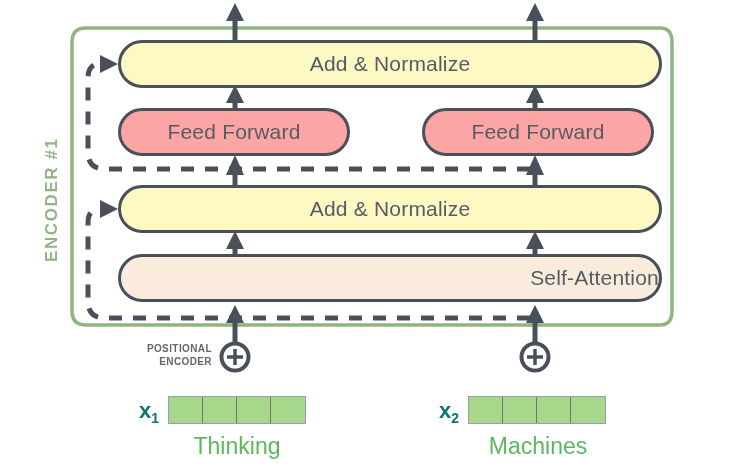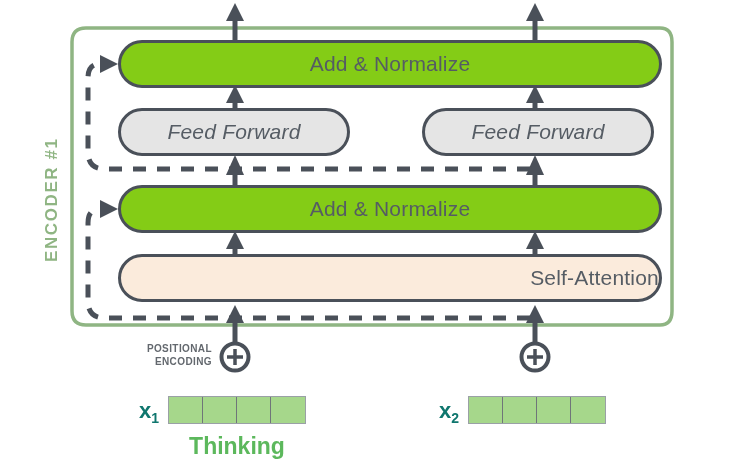--- a/index.html
+++ b/index.html
@@ -30,25 +30,24 @@
     border: 3px solid #4A5059;
     border-radius: 26px;
     display: flex;
     align-items: center;
     justify-content: center;
     color: #555C64;
     font-size: 21px;
     letter-spacing: 0.2px;
   }
   .block-addnorm {
-    background: #84cc16;
+    background: #fef9c3;
   }
   .block-ff {
-    background: #e5e5e5;
-    font-style: italic;
+    background: #fca5a5;
   }
   .block-attn {
     background: #FBEBDC;
     justify-content: flex-end;
   }
   .encoder-label {
     position: absolute;
     color: #8FB583;
     font-size: 17px;
     font-weight: 700;
@@ -91,21 +90,21 @@
     white-space: nowrap;
   }
   .x-label sub {
     font-size: 14px;
     font-weight: 700;
   }
   .word-label {
     position: absolute;
     color: #5CB85C;
     font-size: 23px;
-    font-weight: 700;
+    font-weight: 400;
     white-space: nowrap;
     text-align: center;
   }
 </style>
 </head>
 <body>
 
 <div id="stage">
 
   <svg class="svg-layer" viewBox="0 0 731 469">
@@ -196,21 +195,21 @@
   <div class="block block-addnorm" style="left:118px; top:185px; width:544px; height:48px;">
     <span>Add &amp; Normalize</span>
   </div>
 
   <div class="block block-attn" style="left:118px; top:254px; width:544px; height:48px;">
     <span>Self-Attention</span>
   </div>
 
   <div class="pos-enc-label" style="left: 112px; top: 342px; width: 100px;">
     <div>POSITIONAL</div>
-    <div>ENCODING</div>
+    <div>ENCODER</div>
   </div>
 
   <div class="x-label" style="left: 139px; top: 398px;">
     <span>x</span><sub>1</sub>
   </div>
   <div class="token-row" style="left: 168px; top: 396px;">
     <div class="token-cell"></div>
     <div class="token-cell"></div>
     <div class="token-cell"></div>
     <div class="token-cell"></div>
@@ -219,14 +218,15 @@
 
   <div class="x-label" style="left: 439px; top: 398px;">
     <span>x</span><sub>2</sub>
   </div>
   <div class="token-row" style="left: 468px; top: 396px;">
     <div class="token-cell"></div>
     <div class="token-cell"></div>
     <div class="token-cell"></div>
     <div class="token-cell"></div>
   </div>
+  <div class="word-label" style="left: 460px; top: 433px; width: 156px;">Machines</div>
 
 </div>
 
 </body></html>

